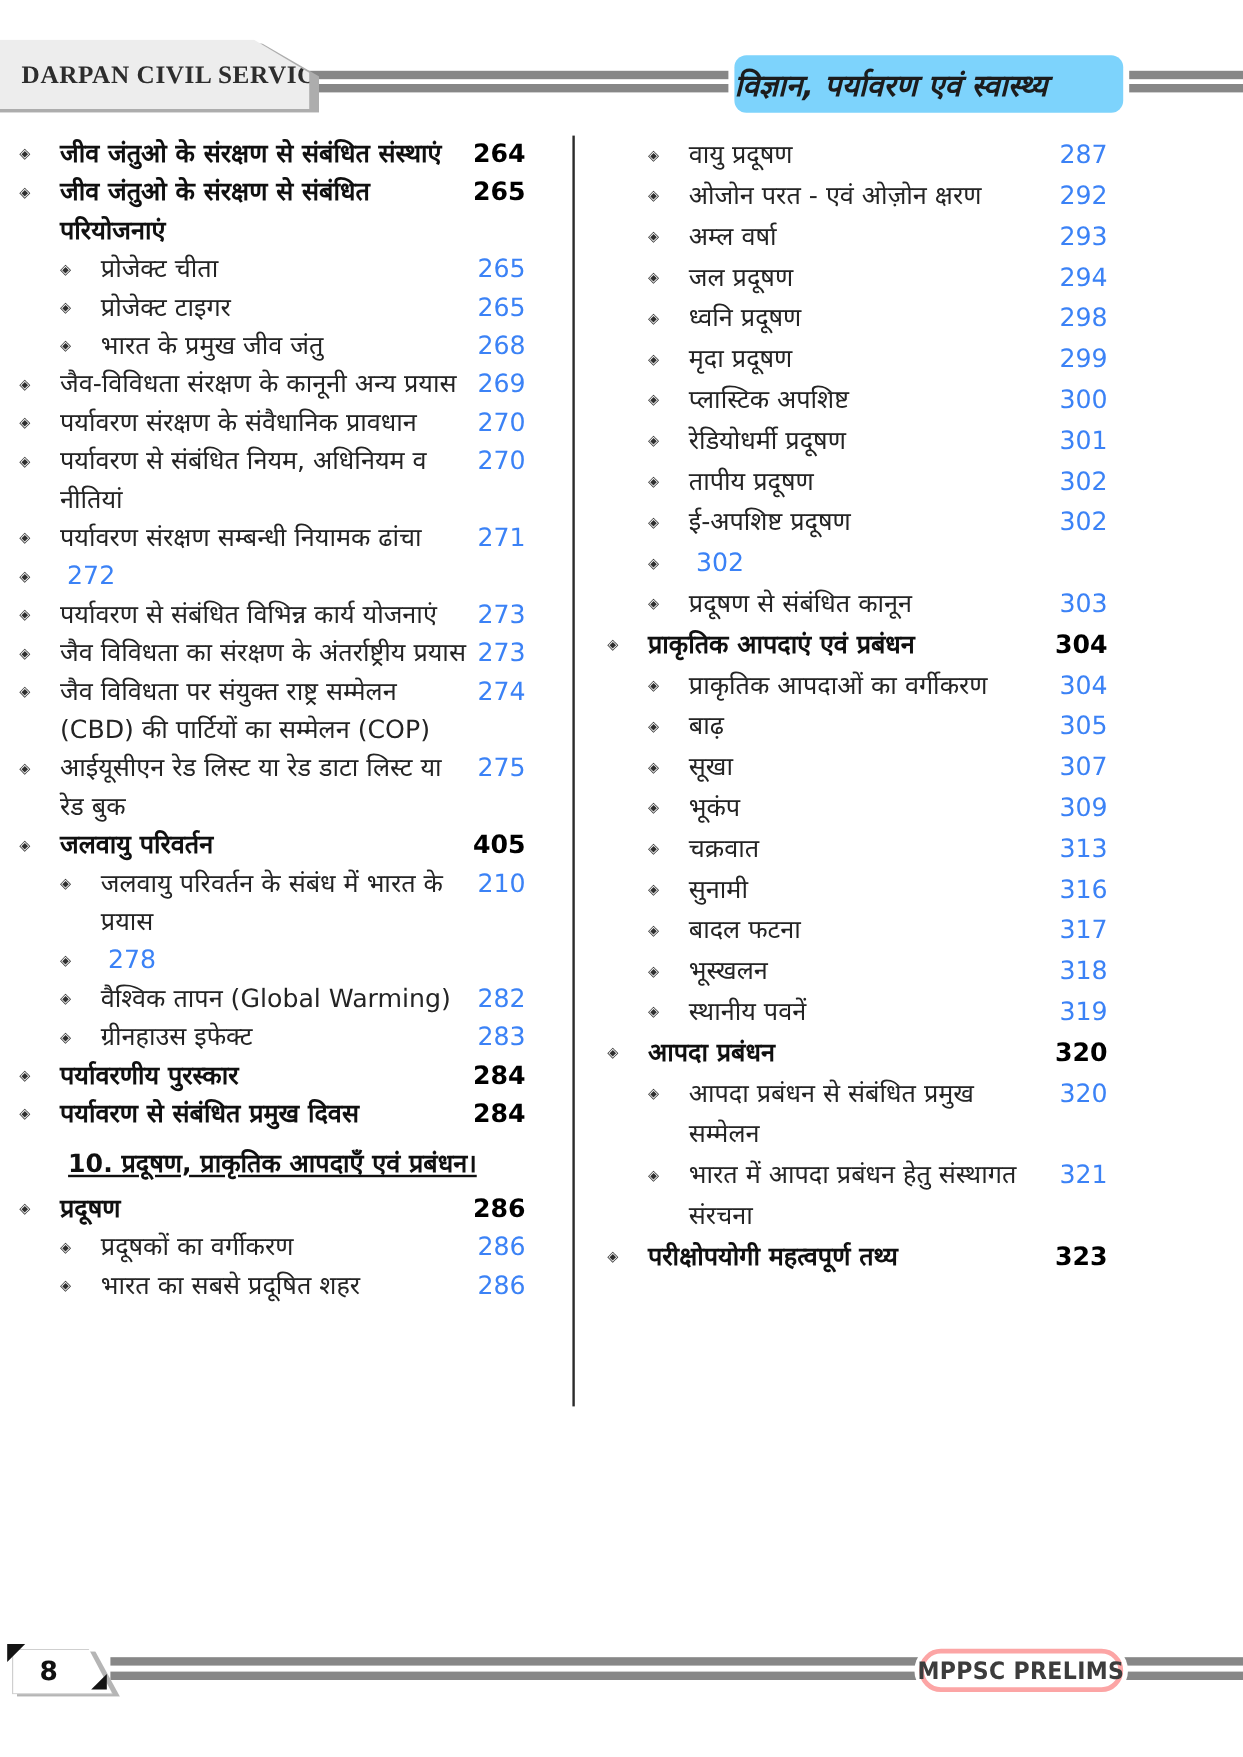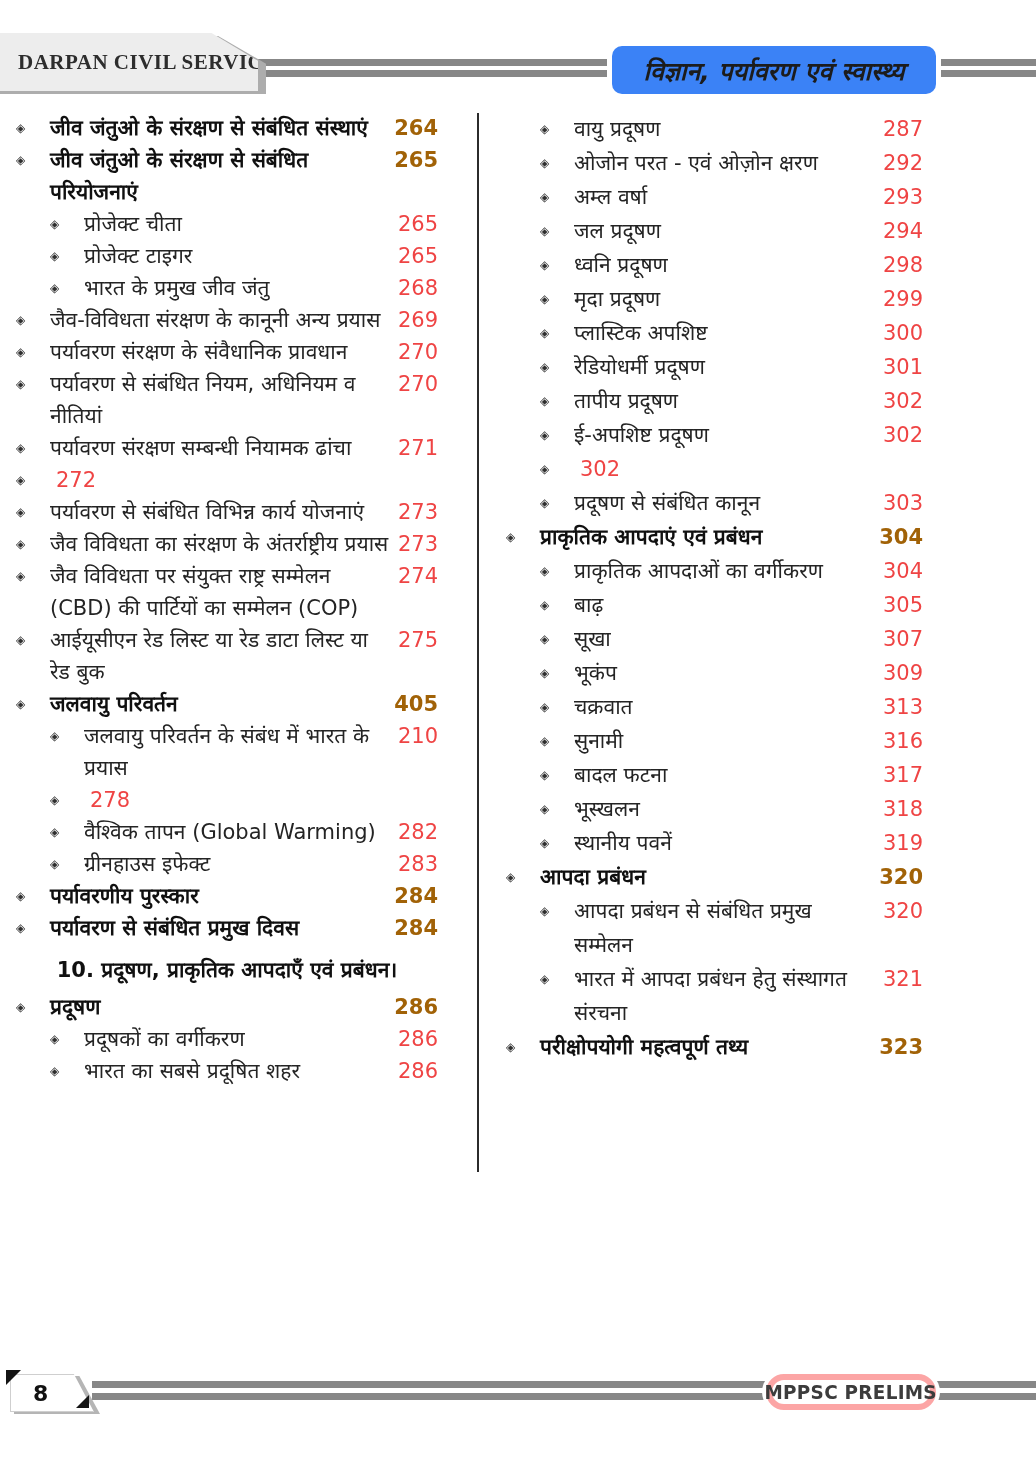--- a/index.html
+++ b/index.html
@@ -21,43 +21,43 @@
     position:absolute;left:0;top:33px;width:258px;height:58px;background:#ededed;
     clip-path:polygon(0 0,82% 0,100% 48%,100% 100%,0 100%);
     display:flex;align-items:center;
   }
   .brand-plate .brand-text{
     font-family:"Liberation Serif","DejaVu Serif",serif;
     font-weight:700;font-size:21px;color:#2d2d2d;letter-spacing:.5px;
     padding-left:18px;white-space:nowrap;
   }
   .subject-badge{
-    position:absolute;left:612px;top:46px;width:324px;height:48px;background:#3b82f6;
+    position:absolute;left:612px;top:46px;width:324px;height:48px;background:#7dd3fc;
     border-radius:10px;box-shadow:0 0 0 5px #ffffff;
-    display:flex;align-items:center;justify-content:center;
+    display:flex;align-items:center;justify-content:flex-start;
   }
   .subject-badge .subject-text{
     font-weight:700;font-style:italic;font-size:25px;color:#1c1c1c;white-space:nowrap;
   }
   
   .col{position:absolute;top:112px;}
   .col-left{left:16px;width:422px;}
   .col-right{left:506px;width:417px;}
   .divider{position:absolute;left:477px;top:113px;width:2px;height:1059px;background:#2b2b2b;}
   .row{display:flex;align-items:flex-start;font-size:21px;line-height:32px;color:#242424;}
   .col-right .row{line-height:34px;}
   .row .b{flex:none;width:34px;font-size:12px;color:#2f2f2f;line-height:inherit;}
   .row.l2 .b{margin-left:34px;}
   .row .t{flex:1;}
-  .row .n{flex:none;min-width:46px;text-align:right;color:#ef4444;}
+  .row .n{flex:none;min-width:46px;text-align:right;color:#3b82f6;}
   .row.bold{font-weight:700;color:#101010;}
-  .row.bold .n{color:#a16207;}
+  .row.bold .n{color:#000000;}
   .heading{
     font-weight:700;font-size:21px;color:#101010;text-align:center;
-    margin:11px 0 6px;white-space:nowrap;line-height:30px;
+    margin:11px 0 6px;white-space:nowrap;line-height:30px;text-decoration:underline;
   }
   
   .ftr-rule{position:absolute;left:92px;right:0;top:1381px;height:20px;}
   .ftr-rule .bar.b1{top:0;}
   .ftr-rule .bar.b2{top:12px;}
   .page-plate-shadow{
     position:absolute;left:14px;top:1376px;width:86px;height:38px;background:#b5b5b5;
     clip-path:polygon(0 0,76% 0,100% 100%,0 100%);
   }
   .page-plate{
@@ -66,21 +66,21 @@
     clip-path:polygon(0 0,76% 0,100% 100%,0 100%);
     display:flex;align-items:center;
   }
   .page-plate .pagenum{font-weight:700;font-size:22px;color:#111111;padding-left:22px;}
   .tri-a{position:absolute;left:6px;top:1370px;width:0;height:0;
     border-top:15px solid #141414;border-right:15px solid transparent;}
   .tri-b{position:absolute;left:76px;top:1395px;width:0;height:0;
     border-bottom:13px solid #141414;border-left:13px solid transparent;}
   .exam-badge{
     position:absolute;left:766px;top:1374px;width:170px;height:36px;background:#ffffff;
-    border:6px solid #fca5a5;border-radius:18px;box-shadow:0 0 0 4px #ffffff;
+    border:4px solid #fca5a5;border-radius:18px;box-shadow:0 0 0 4px #ffffff;
     display:flex;align-items:center;justify-content:center;box-sizing:border-box;
   }
   .exam-badge .badge-text{
     font-weight:700;font-size:20px;color:#3c3c3c;letter-spacing:.3px;
     transform:scaleX(.92);white-space:nowrap;
   }
 </style>
 </head>
 <body>
 

